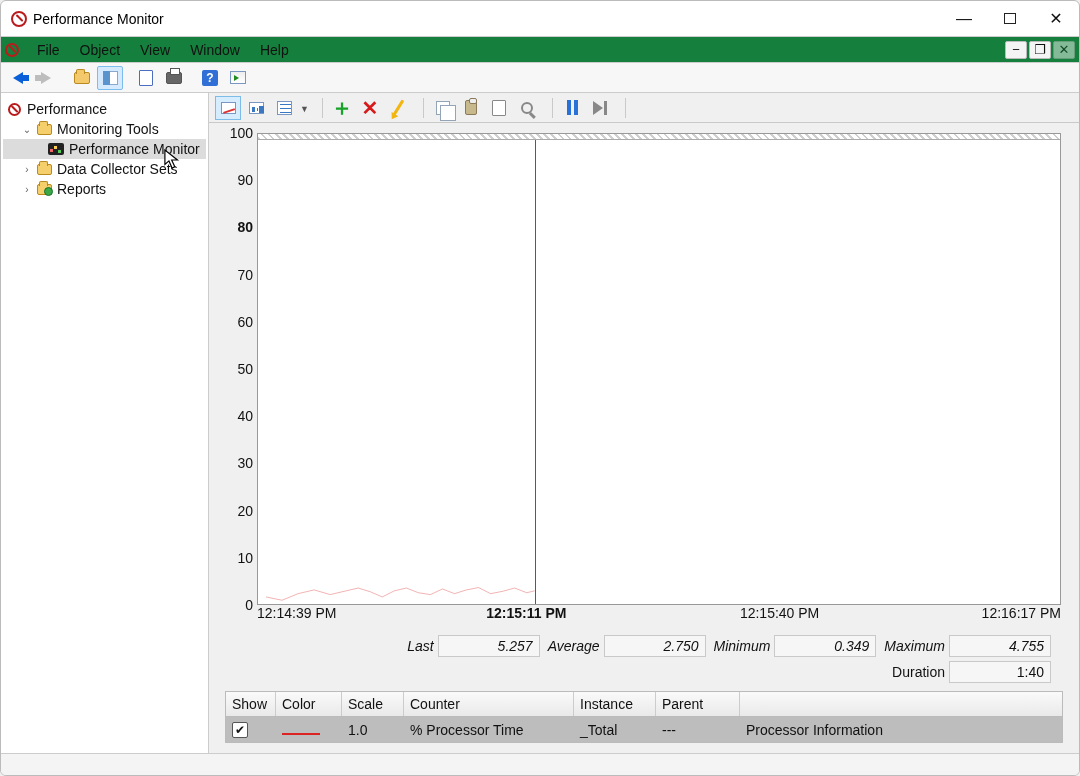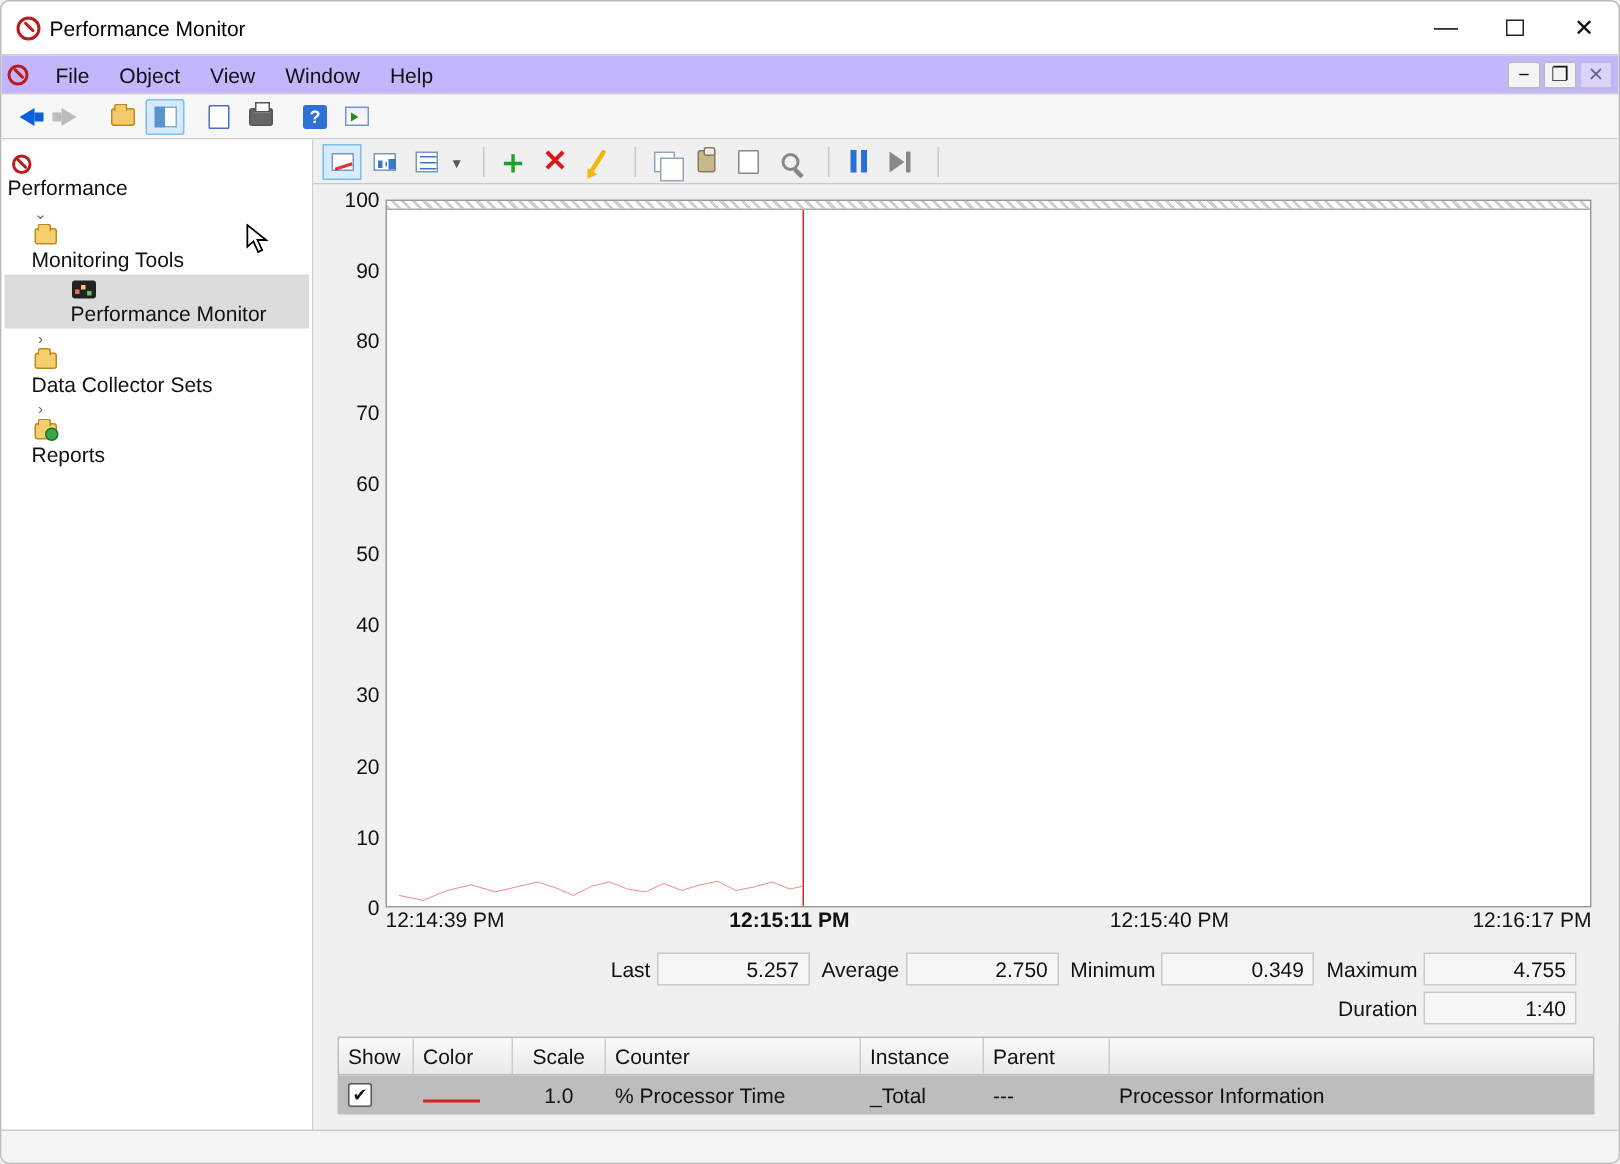--- a/index.html
+++ b/index.html
@@ -11,21 +11,21 @@
 
   
   .titlebar { height:36px; display:flex; align-items:center; padding:0 0 0 10px; border-bottom:1px solid #ccc; }
   .titlebar .title { font-size:14px; color:#000; margin-left:6px; }
   .titlebar .ctrls { margin-left:auto; display:flex; }
   .titlebar .ctrls div { width:46px; height:36px; display:flex; align-items:center; justify-content:center; }
   .sysmon-icon { width:16px; height:16px; border-radius:50%; border:2px solid #b91c1c; display:flex; align-items:center; justify-content:center; }
   .sysmon-icon::before { content:""; width:9px; height:2.2px; background:#b91c1c; transform:rotate(45deg); border-radius:2px; }
 
   
-  .menubar-row { height:26px; display:flex; align-items:center; border-bottom:1px solid #ccc; padding:0 4px; background:#c4b5fd; }
+  .menubar-row { height:26px; display:flex; align-items:center; border-bottom:1px solid #ccc; padding:0 4px; background:#15803d; }
   .menubar-row .sysmon { margin-right:8px; }
   .menubar-row .menus { display:flex; }
   .menubar-row .menus span { padding:2px 10px; cursor:default; font-size:14px; }
   .menubar-row .mdi { margin-left:auto; display:flex; align-items:center; gap:2px; }
   .menubar-row .mdi div { width:22px; height:18px; border:1px solid #bbb; border-radius:2px; display:flex; align-items:center; justify-content:center; background:#f4f4f4; }
 
   
   .toolbar { height:30px; display:flex; align-items:center; padding:2px 4px; gap:2px; background:#f7f7f7; border-bottom:1px solid #ccc; }
   .tb-sep { width:6px; }
   .tb-btn { width:26px; height:24px; display:flex; align-items:center; justify-content:center; border:1px solid transparent; border-radius:2px; }
@@ -54,21 +54,21 @@
   .pause-ico span{width:4px;height:15px;background:#2970d8;}
   .skip-ico { display:flex; align-items:center; gap:1px;}
   .skip-ico .tri{width:0;height:0;border-top:7px solid transparent;border-bottom:7px solid transparent;border-left:10px solid #888;}
   .skip-ico .bar{width:3px;height:14px;background:#888;}
 
   
   .body { flex:1; display:flex; min-height:0; }
 
   
   .tree { width:208px; border-right:1px solid #ccc; background:#fff; padding:6px 2px; font-size:14px; }
-  .tree .row { display:flex; padding:2px 4px; white-space:nowrap; position:relative;flex-direction:column; }
+  .tree .row { display:flex; align-items:center; padding:2px 4px; white-space:nowrap; position:relative; }
   .tree .row.sel { background:#dcdcdc; }
   .tree .ind0 { padding-left:2px;}  .tree .ind1{padding-left:18px;} .tree .ind2{padding-left:44px;}
   .tree .exp { width:12px; text-align:center; color:#666; font-size:10px; margin-right:2px; cursor:default;}
   .tree .ico { width:18px; height:16px; display:flex; align-items:center; justify-content:center; margin-right:4px;}
   .perf-mon-ico { width:16px; height:12px; background:#222; border-radius:2px; position:relative; overflow:hidden;}
   .perf-mon-ico::after{content:"";position:absolute;left:2px;top:6px;width:3px;height:3px;background:#e66; box-shadow:4px -3px 0 #fc5,8px 1px 0 #5c5;}
   .folder-yellow { width:15px; height:11px; background:#f5cf6b; border:1px solid #b88a1f; border-radius:2px; position:relative;}
   .folder-yellow::before{content:"";position:absolute;top:-4px;left:1px;width:7px;height:4px;background:#f5cf6b;border:1px solid #b88a1f;border-bottom:none;border-radius:2px 2px 0 0;}
   .folder-green::after{content:"";position:absolute;right:-2px;bottom:-2px;width:7px;height:7px;border-radius:50%;background:#39a845;border:1px solid #1d6e2c;}
 
@@ -96,33 +96,33 @@
   .plot .topgrid { position:absolute; left:0; right:0; top:0; height:6px;
       background:repeating-linear-gradient(45deg,#cfcfcf 0 2px,#fff 2px 5px);
       border-bottom:1px solid #aaa;}
   .plot svg { position:absolute; inset:0; width:100%; height:100%; }
   .plot .cursor { position:absolute; top:6px; bottom:0; width:1px; background:#d22; }
   .xaxis { display:flex; height:22px; position:relative; margin-left:34px;}
   .xlab { position:absolute; top:0; font-size:14px; color:#111; white-space:nowrap; }
 
   
   .stats { padding:4px 28px 2px 0; background:#f0f0f0; }
-  .stats .line1{display:flex; justify-content:flex-end; align-items:center; gap:8px; margin-bottom:4px;}
+  .stats .line1{display:flex; justify-content:flex-end; align-items:center; gap:8px; margin-bottom:4px;font-style:italic;}
   .stats .pair { display:flex; align-items:center; }
   .stats .lbl { font-size:14px; margin-right:4px; }
   .stats .val { width:102px; padding:2px 6px; border:1px solid #c9c9c9; background:#f6f6f6; text-align:right; font-size:14px;}
   .stats .line2{display:flex; justify-content:flex-end; align-items:center;}
 
   
   .counters { margin:6px 16px 10px 16px; border:1px solid #bbb; background:#fff; font-size:14px;}
   .counters .hdr { display:flex; background:linear-gradient(#fafafa,#e9e9e9); border-bottom:1px solid #bbb;}
   .counters .hdr div { padding:4px 6px; border-right:1px solid #ccc; color:#111;}
   .counters .row { display:flex; background:#bdbdbd; align-items:center;}
   .counters .row div { padding:4px 6px; border-right:1px solid transparent;}
-  .col-show{width:50px;} .col-color{width:66px;} .col-scale{width:62px;text-align:center;}
+  .col-show{width:50px;} .col-color{width:66px;} .col-scale{width:62px;}
   .col-counter{width:170px;} .col-instance{width:82px;} .col-parent{width:84px;}
   .col-object{width:166px;} .col-computer{flex:1;}
   .color-swatch{width:38px;height:2px;background:#d22;display:inline-block;margin-top:6px;}
   .show-cb{width:16px;height:16px;border:1.5px solid #555;background:#fff;display:inline-flex;align-items:center;justify-content:center;font-size:12px;border-radius:2px;}
 
   
   .statusbar { height:22px; border-top:1px solid #ccc; background:#f4f4f4; }
 
   
   .cursor-img { position:absolute; left:164px; top:149px; pointer-events:none; }
@@ -306,21 +306,21 @@
         <div class="chart-box">
           <div class="yaxis" id="yaxis">
               <span class="ylab" style="top: 100%;">0</span>
               <span class="ylab" style="top: 90%;">10</span>
               <span class="ylab" style="top: 80%;">20</span>
               <span class="ylab" style="top: 70%;">30</span>
               <span class="ylab" style="top: 60%;">40</span>
               <span class="ylab" style="top: 50%;">50</span>
               <span class="ylab" style="top: 40%;">60</span>
               <span class="ylab" style="top: 30%;">70</span>
-              <span class="ylab" style="top: 20%;">80</span>
+              <span class="ylab" style="top: 20%; font-weight: bold;">80</span>
               <span class="ylab" style="top: 10%;">90</span>
               <span class="ylab" style="top: 0%;">100</span>
             </div>
           <div class="plot" id="plot">
             <div class="topgrid"></div>
             <svg id="series-svg" preserveAspectRatio="none" viewBox="0 0 100 100">
                 <path d="M 1 98.5 L 3 99.2 L 5 97.8 L 7 97 L 9 98 L 11 97.2 L 12.5 96.6 L 14 97.4 L 15.5 98.5 L 17 97.2 L 18.5 96.6 L 20 97.6 L 21.5 98 L 23 96.8 L 24.5 97.8 L 26 97 L 27.5 96.5 L 29 97.8 L 30.5 97.3 L 32 96.6 L 33.5 97.6 L 34.5 97.2" stroke="#d22" stroke-width="0.35" fill="none" vector-effect="non-scaling-stroke"></path>
               </svg>
             <div class="cursor" id="chart-cursor" style="left: 34.5%;"></div>
           </div>

